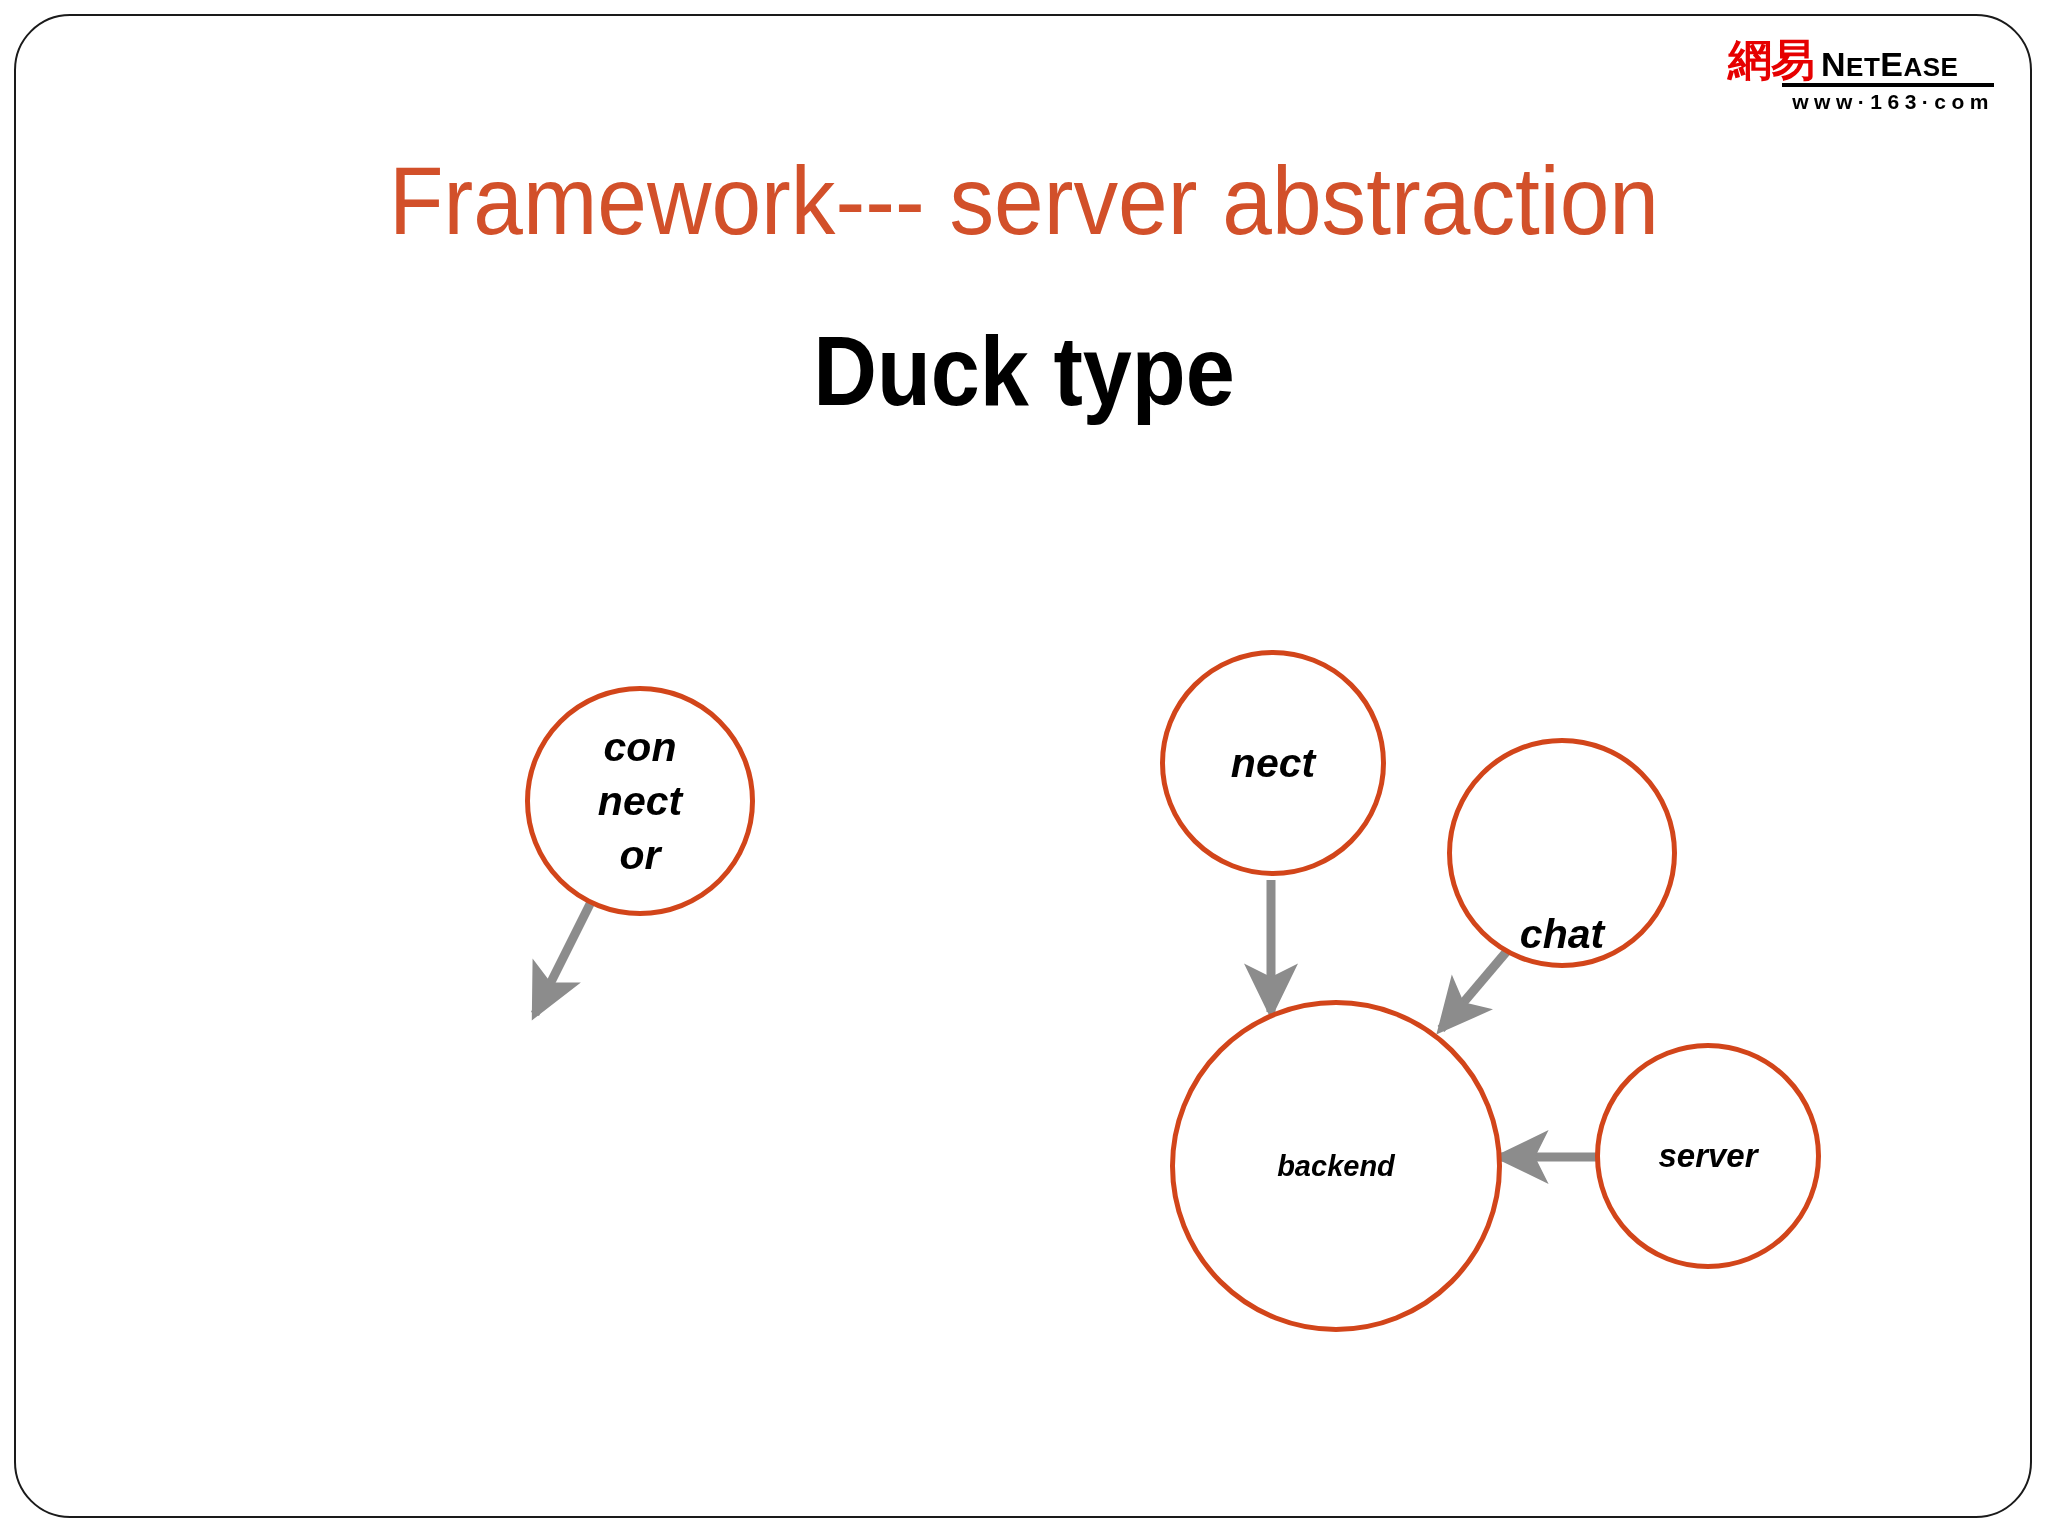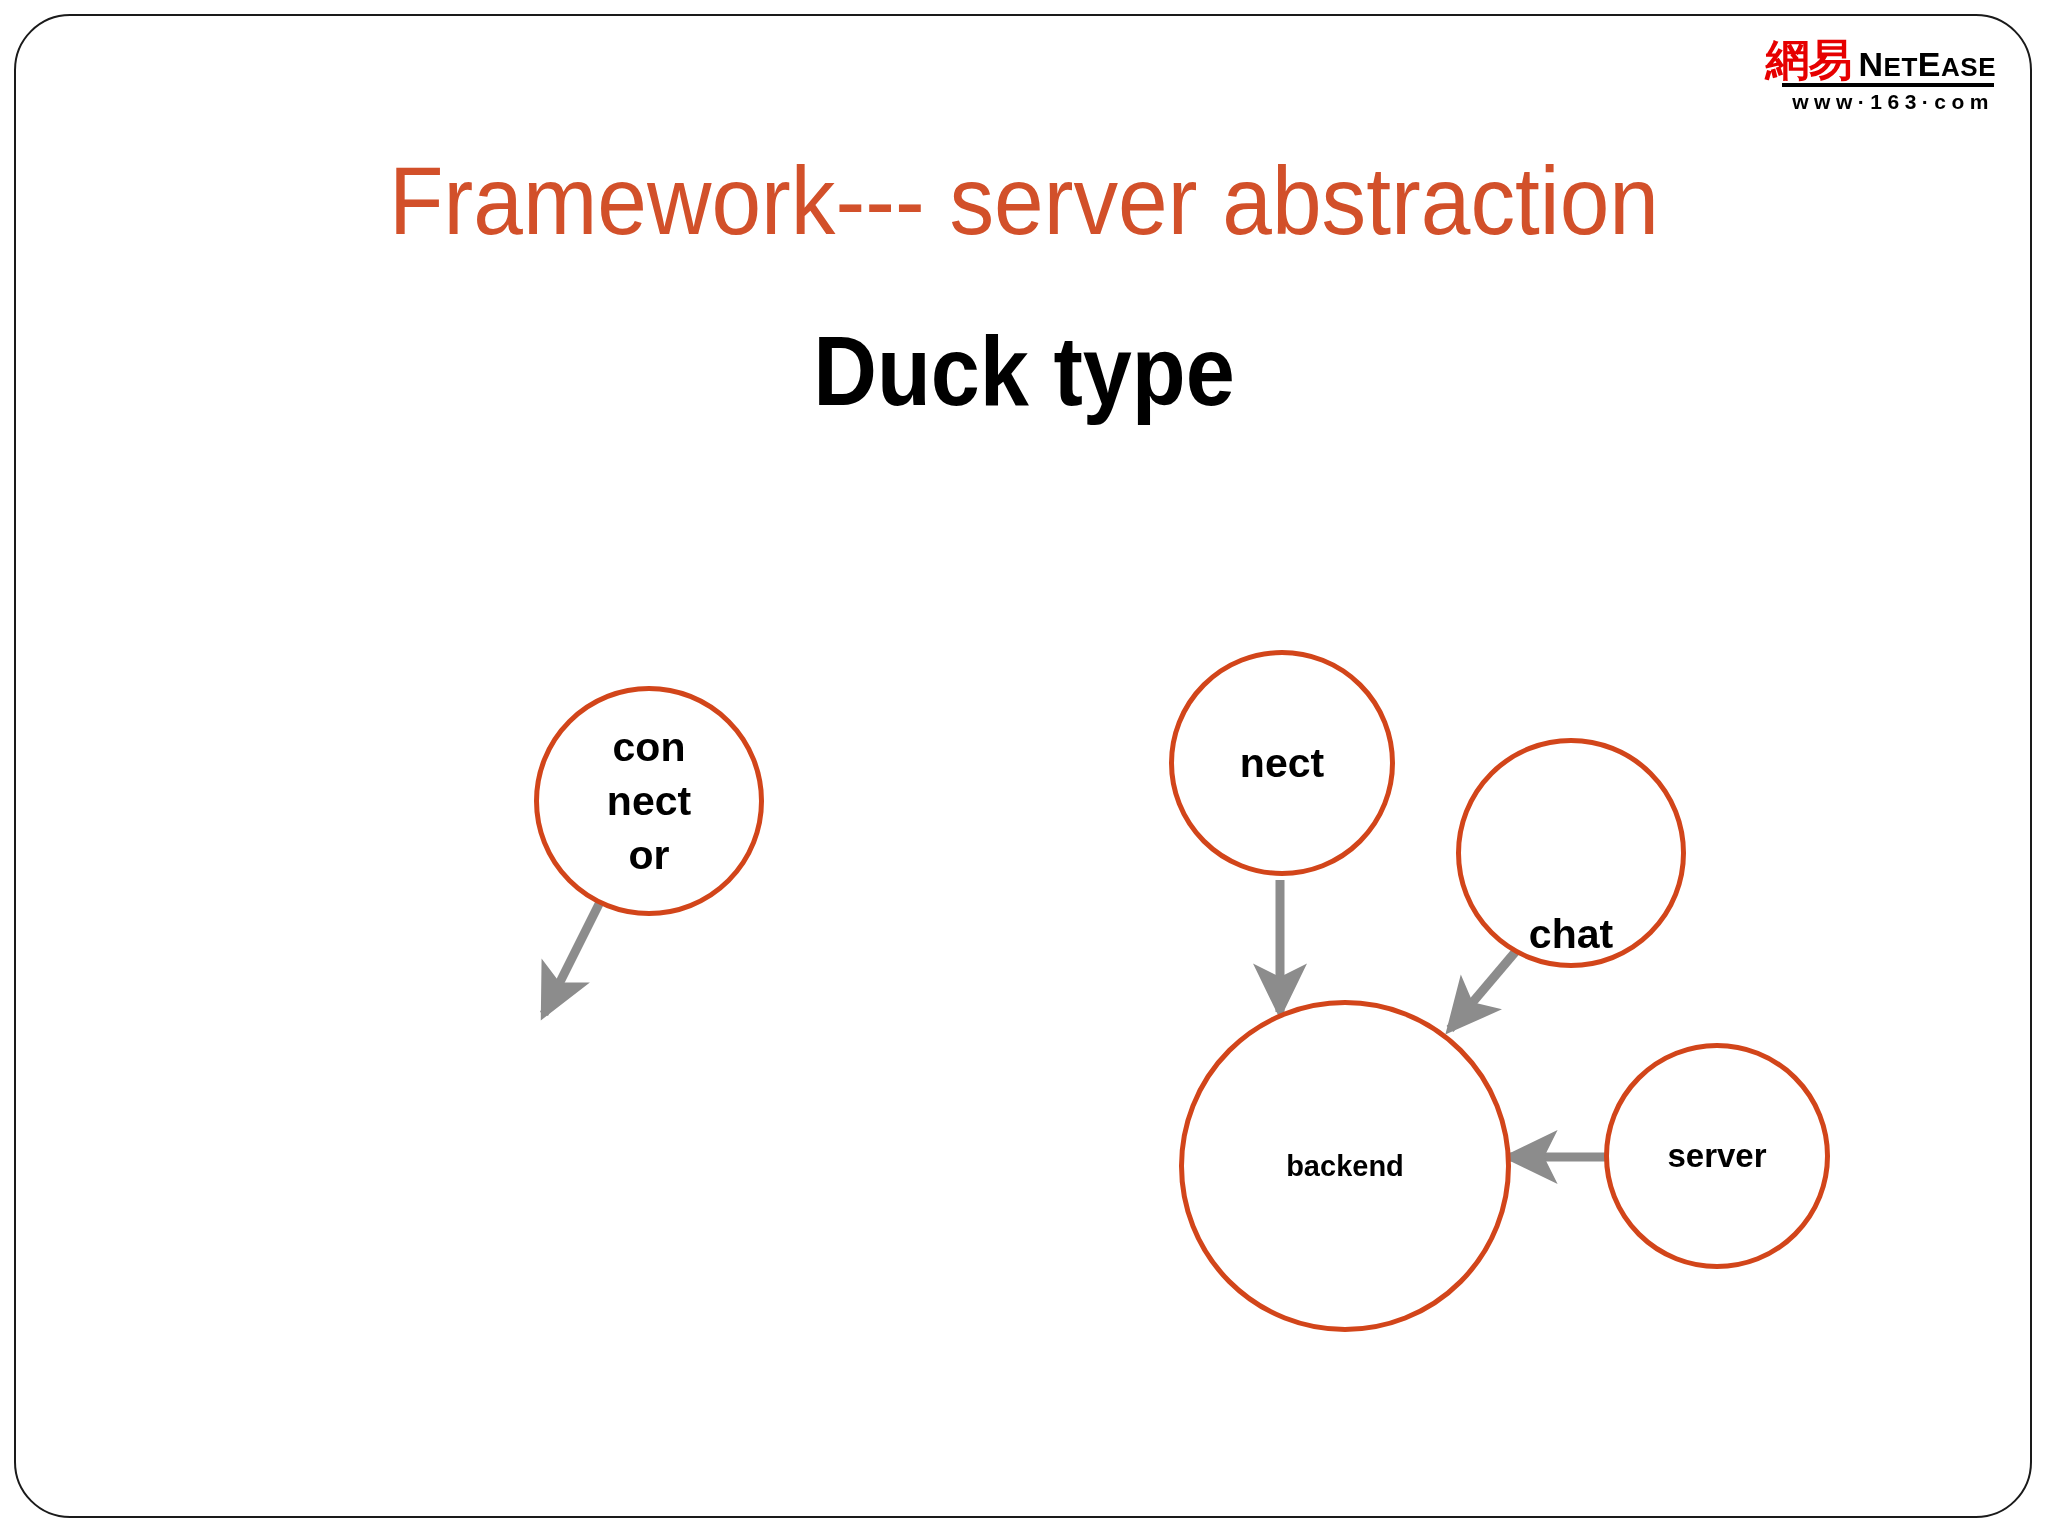--- a/index.html
+++ b/index.html
@@ -39,21 +39,20 @@
     position: absolute;
     right: 52px;
     top: 40px;
     width: 268px;
     text-align: right;
     line-height: 1;
   }
   #logo-row {
     display: flex;
     align-items: flex-end;
-    justify-content: flex-end;
     gap: 7px;
     padding-bottom: 3px;
   }
   #logo-cn {
     font-family: "DejaVu Sans", sans-serif;
     font-weight: bold;
     font-size: 44px;
     color: #e60000;
     letter-spacing: -1px;
     line-height: 0.92;
@@ -117,24 +116,25 @@
     line-height: 1.06;
     color: #000000;
     transform: scaleX(0.9);
     transform-origin: 50% 50%;
     white-space: nowrap;
   }
 
   
   #diagram {
     position: absolute;
-    left: 13px;
+    left: 4px;
     top: 0;
     width: 1670px;
     height: 1536px;
+    font-style: italic;
   }
   #arrow-layer {
     position: absolute;
     left: 0;
     top: 0;
     width: 2048px;
     height: 1536px;
     pointer-events: none;
   }
 

